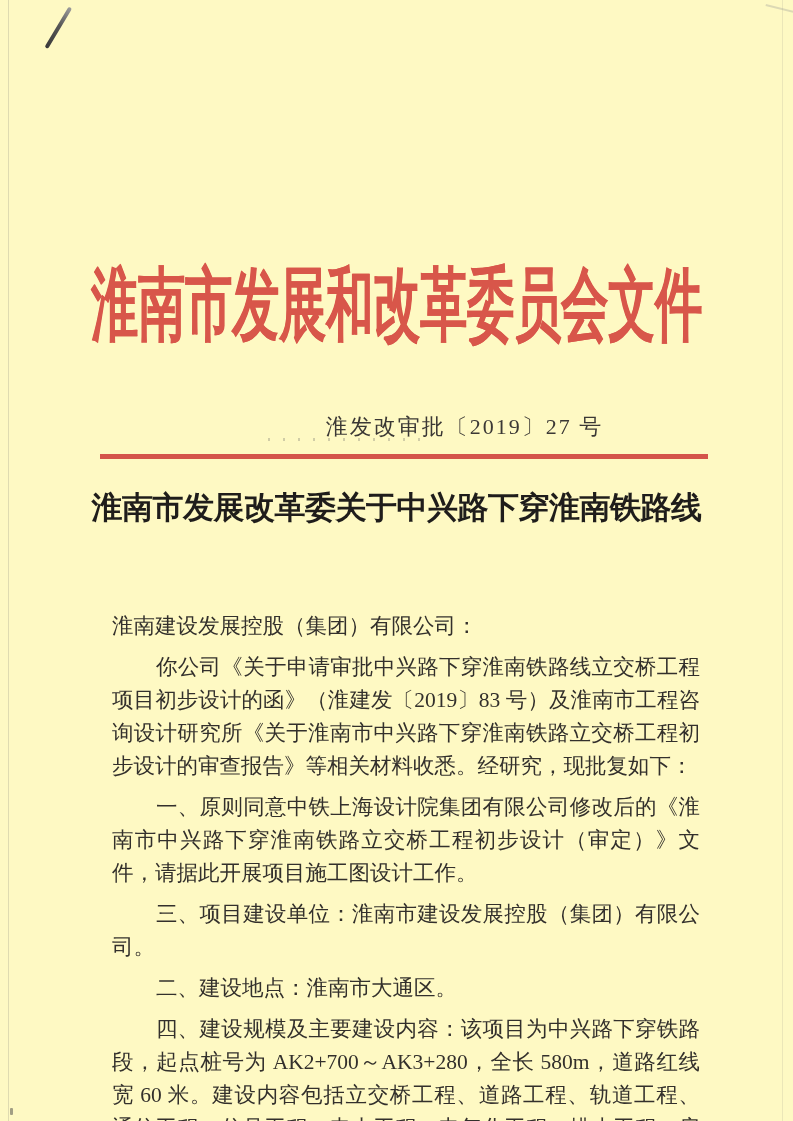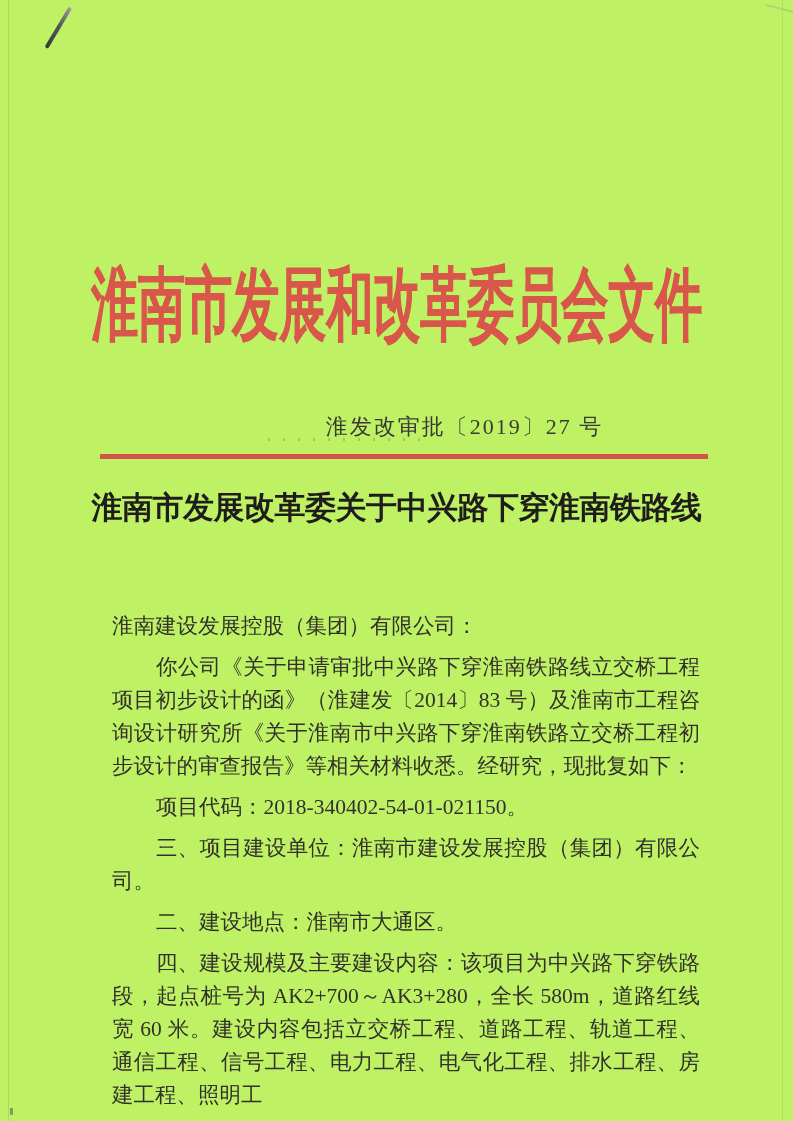--- a/index.html
+++ b/index.html
@@ -5,21 +5,21 @@
   html, body {
     margin: 0;
     padding: 0;
     background: #f2f2f0;
   }
   .page {
     position: relative;
     width: 793px;
     height: 1121px;
     margin: 0 auto;
-    background: #bef264;
+    background: #fef9c3;
     overflow: hidden;
     font-family: "Liberation Serif", "DejaVu Serif", serif;
   }
 
   
   .pen-mark {
     position: absolute;
     left: 46px;
     top: 46px;
     width: 47px;
@@ -155,20 +155,20 @@
   <div class="doc-number">淮发改审批〔2019〕27 号</div>
 
   <div class="red-divider"></div>
 
   <h1 class="doc-title">
     <span>淮南市发展改革委关于中兴路下穿淮南铁路线</span><br>
   </h1>
 
   <div class="doc-body">
     <p class="salutation">淮南建设发展控股（集团）有限公司：</p>
-    <p>你公司《关于申请审批中兴路下穿淮南铁路线立交桥工程项目初步设计的函》（淮建发〔2014〕83 号）及淮南市工程咨询设计研究所《关于淮南市中兴路下穿淮南铁路立交桥工程初步设计的审查报告》等相关材料收悉。经研究，现批复如下：</p>
-    <p>项目代码：2018-340402-54-01-021150。</p>
+    <p>你公司《关于申请审批中兴路下穿淮南铁路线立交桥工程项目初步设计的函》（淮建发〔2019〕83 号）及淮南市工程咨询设计研究所《关于淮南市中兴路下穿淮南铁路立交桥工程初步设计的审查报告》等相关材料收悉。经研究，现批复如下：</p>
+    <p>一、原则同意中铁上海设计院集团有限公司修改后的《淮南市中兴路下穿淮南铁路立交桥工程初步设计（审定）》文件，请据此开展项目施工图设计工作。</p>
     <p>三、项目建设单位：淮南市建设发展控股（集团）有限公司。</p>
     <p>二、建设地点：淮南市大通区。</p>
     <p>四、建设规模及主要建设内容：该项目为中兴路下穿铁路段，起点桩号为 AK2+700～AK3+280，全长 580m，道路红线宽 60 米。建设内容包括立交桥工程、道路工程、轨道工程、通信工程、信号工程、电力工程、电气化工程、排水工程、房建工程、照明工</p>
   </div>
 
 </div>
 
 </body></html>

